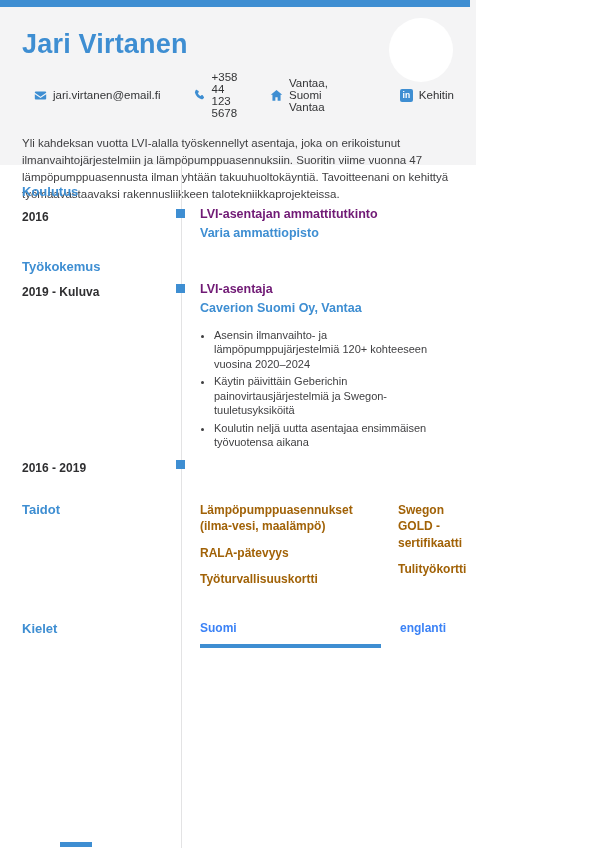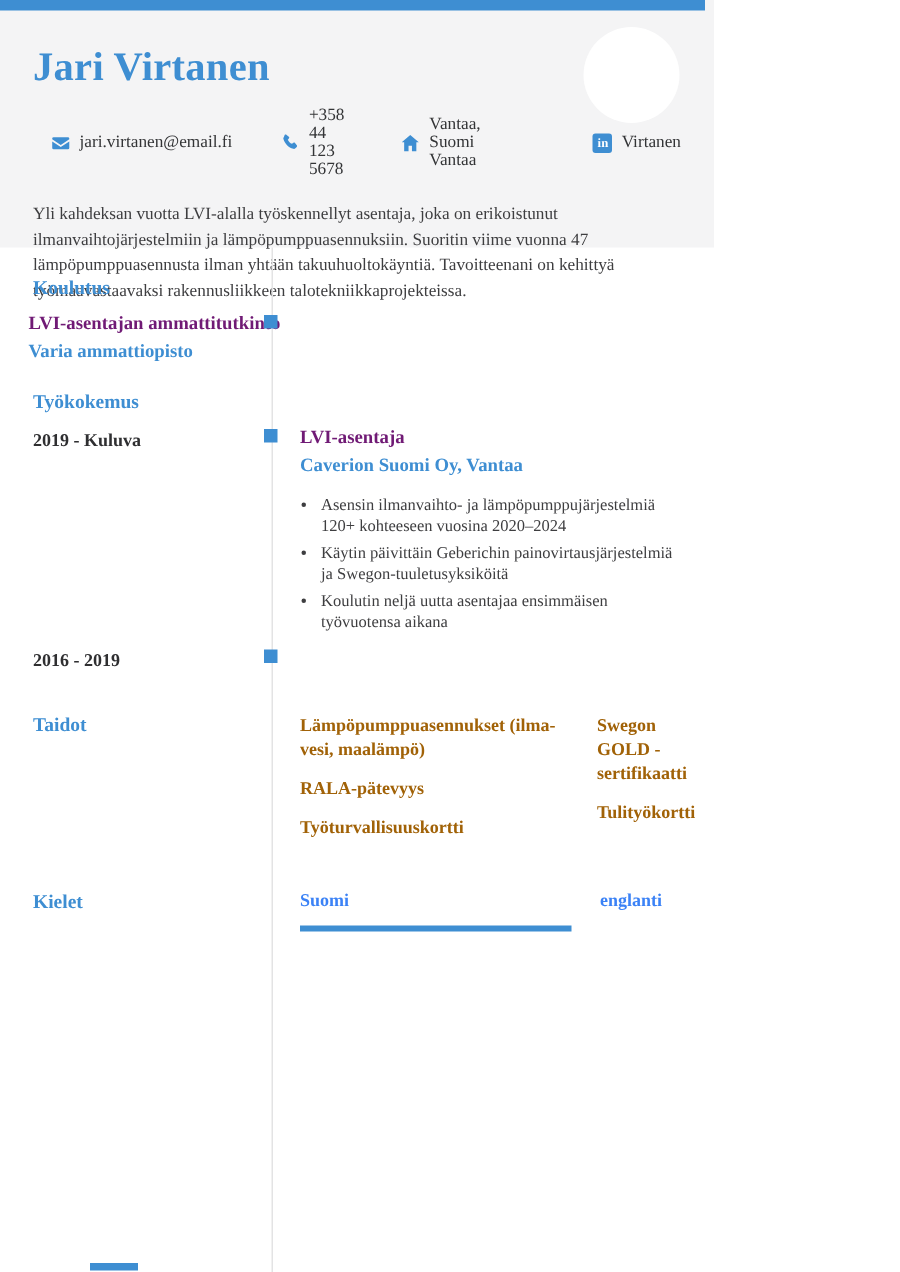--- a/index.html
+++ b/index.html
@@ -1,18 +1,18 @@
 <!DOCTYPE html>
 <html><head>
 <meta charset="utf-8">
 <style>
   html,body { margin:0; padding:0; background:#fff; }
   .page {
     position:relative; width:476px; height:848px; overflow:hidden;
-    background:#ffffff; font-family:Liberation Serif, serif;
+    background:#ffffff; font-family:Liberation Sans, sans-serif;
     color:#3d3d3f;
   }
   .top-accent-bar { position:absolute; top:0; left:0; width:470px; height:7px; background:#3e8ed2; z-index:5; }
   .bottom-accent-bar { position:absolute; bottom:1px; left:60px; width:32px; height:5px; background:#3e8ed2; z-index:5; }
 
   
   .header { position:relative; height:165px; box-sizing:border-box; background:#f4f4f5; padding:30px 22px 0 22px; }
   .person-name { margin:0; font-size:27px; line-height:1.05; font-weight:bold; color:#3e8ed2; letter-spacing:.2px; }
   .contact-row { display:flex; align-items:center; gap:20px; margin-top:13px; font-size:11.5px; color:#333436; }
   .contact-item { display:flex; align-items:center; gap:6px; text-decoration:none; color:#333436;padding-left:12px; }
@@ -75,39 +75,42 @@
         <span>+358 44 123 5678</span>
       </a>
       <span class="contact-item">
         <svg class="cicon" viewBox="0 0 16 16">
           <path d="M8 1.2l7 6h-2v7.3h-3.6V10H6.6v4.5H3V7.2H1z"></path>
         </svg>
         <span>Vantaa, Suomi Vantaa</span>
       </span>
       <a class="contact-item">
         <span class="li-badge">in</span>
-        <span>Virtanen</span>
+        <span>Kehitin</span>
       </a>
     </div>
 
     <p class="summary">Yli kahdeksan vuotta LVI-alalla työskennellyt asentaja, joka on erikoistunut ilmanvaihtojärjestelmiin ja lämpöpumppuasennuksiin. Suoritin viime vuonna 47 lämpöpumppuasennusta ilman yhtään takuuhuoltokäyntiä. Tavoitteenani on kehittyä työmaavastaavaksi rakennusliikkeen talotekniikkaprojekteissa.</p>
 
     <div class="avatar"></div>
   </header>
 
   <main class="body">
     <div class="divider-line"></div>
 
     <section>
       <div class="row">
         <div class="left-col">
           <h2 class="section-heading">Koulutus</h2>
         </div>
       </div>
       <div class="row entry-row">
+        <div class="left-col">
+          <span class="entry-date">2016</span>
+        </div>
         <span class="marker"></span>
         <div class="right-col">
           <div class="entry-title">LVI-asentajan ammattitutkinto</div>
           <div class="entry-org">Varia ammattiopisto</div>
         </div>
       </div>
     </section>
 
     <section class="section-experience">
       <div class="row">

